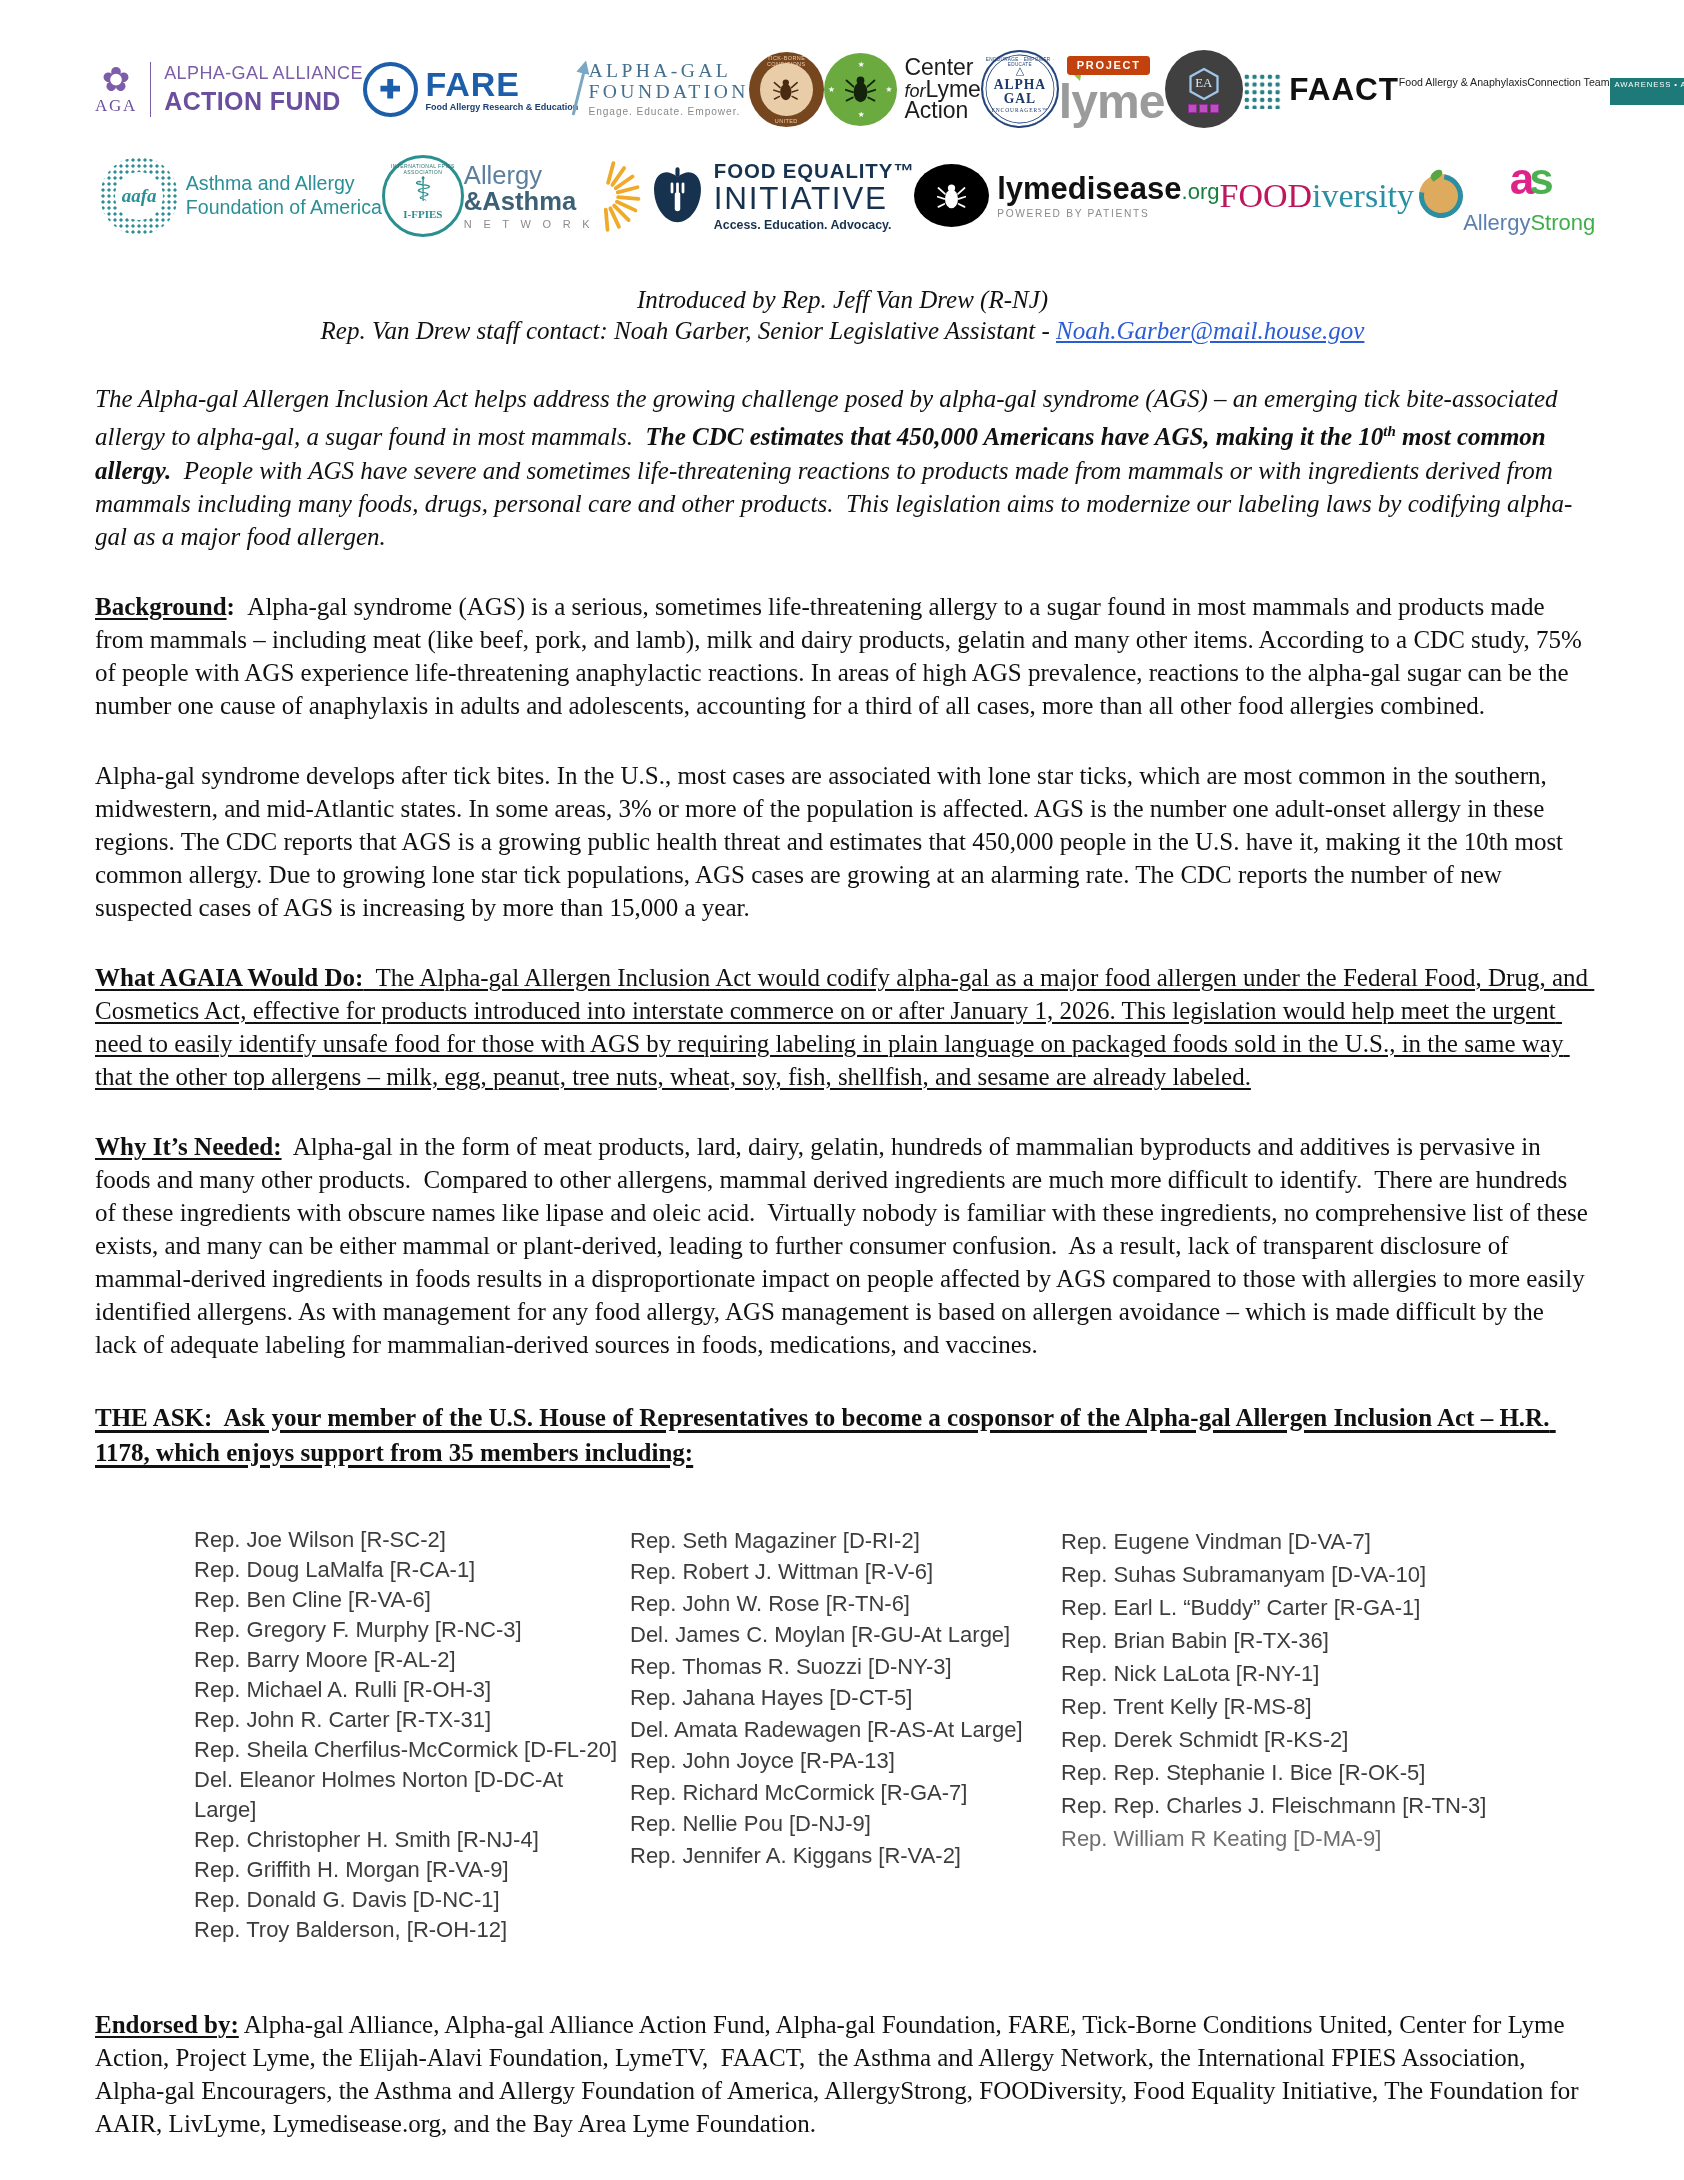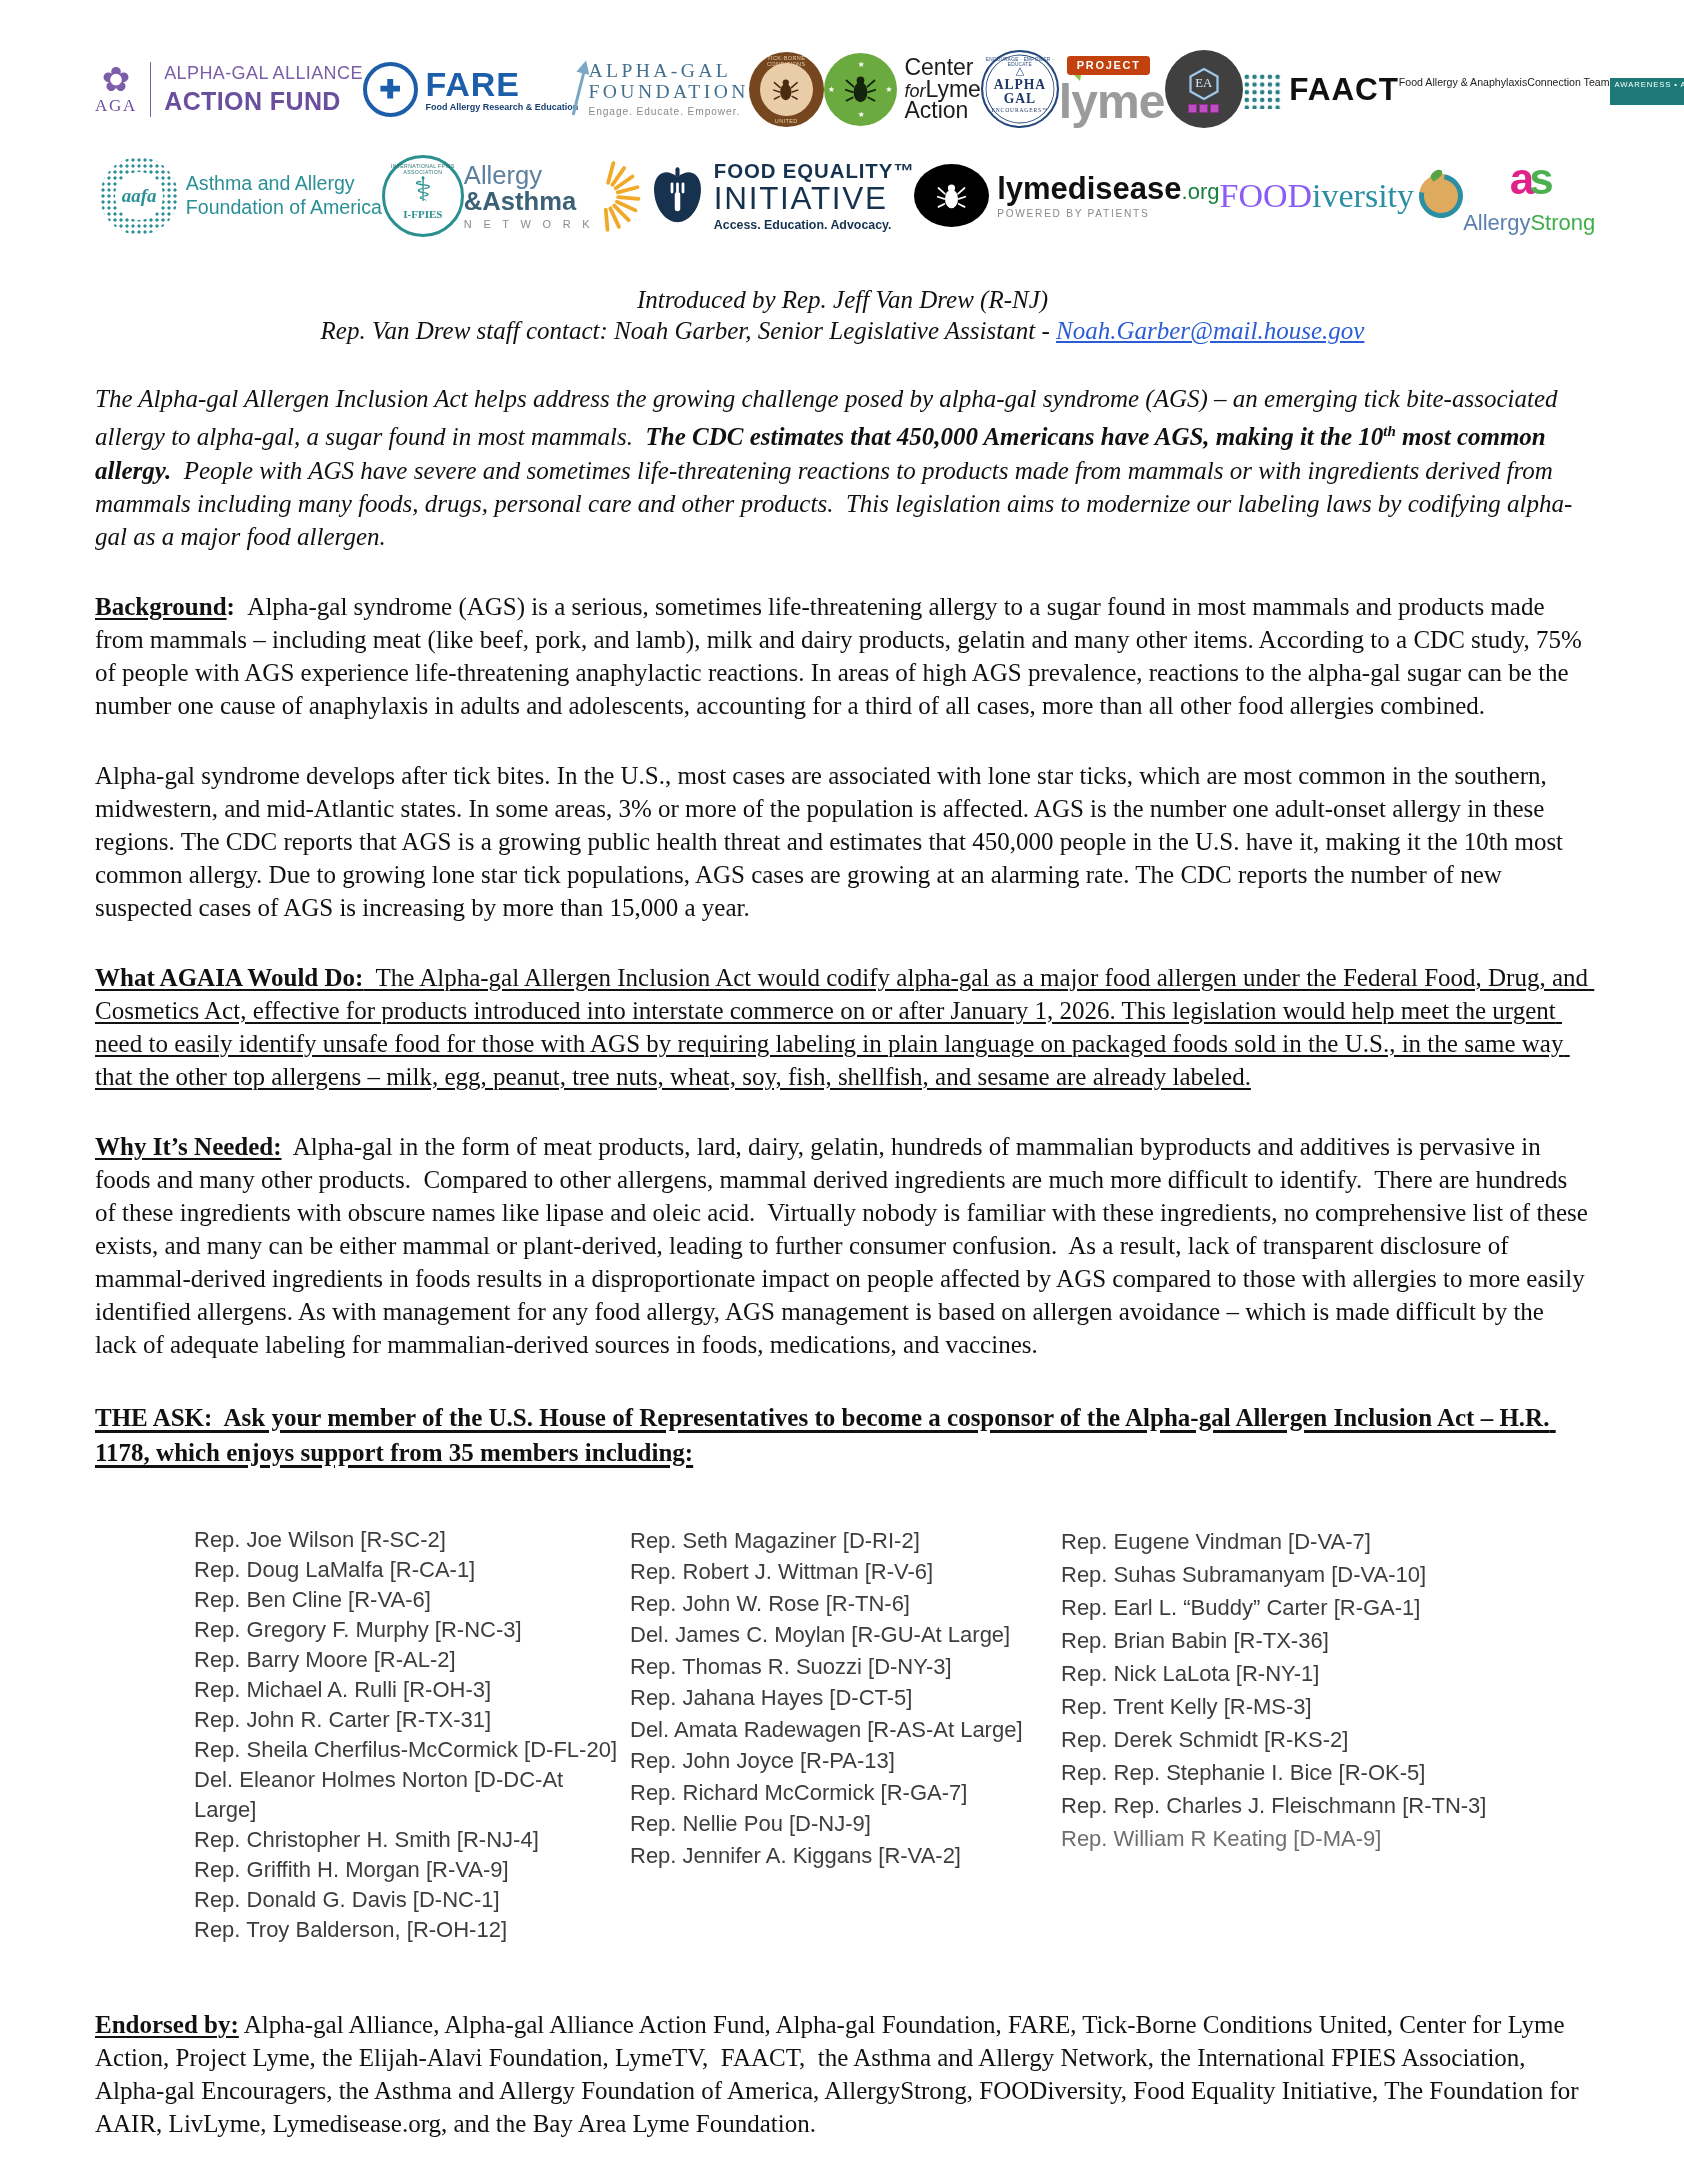--- a/index.html
+++ b/index.html
@@ -115,21 +115,21 @@
   .ldo-mark svg { width:29px; height:34px; }
   .ldo-text { display:flex; flex-direction:column; line-height:1; }
   .ldo-line { display:flex; align-items:baseline; }
   .ldo-main { font-family:"Liberation Sans",sans-serif; font-weight:bold; color:#111; font-size:31px; }
   .ldo-suffix { font-family:"Liberation Sans",sans-serif; color:#15803d; font-size:22px; }
   .ldo-tag { font-family:"Liberation Sans",sans-serif; color:#8a8a8a; font-size:10.2px; letter-spacing:1.7px; margin-top:5.1px; }
 
   
   .fdv { display:flex; align-items:center; gap:5.1px; }
   .fdv-text { font-family:"Liberation Serif",serif; font-size:34px; line-height:1; }
-  .fdv-p1 { color:#8b5cf6; } .fdv-p2 { color:#2a8fa3; }
+  .fdv-p1 { color:#be185d; } .fdv-p2 { color:#2a8fa3; }
   .fdv-mark { width:44px; height:44px; border-radius:50%; background:#ddaa5e; border:5.1px solid #2a8fa3; border-top-color:transparent; transform:rotate(-35deg); position:relative; }
   .fdv-mark::after { content:""; position:absolute; top:-6.8px; right:1.7px; width:13.6px; height:7.7px; background:#57a443; border-radius:50% 50% 50% 0; }
 
   
   .asg { display:flex; flex-direction:column; align-items:center; line-height:1; }
   .asg-mark { font-family:"Liberation Sans",sans-serif; font-weight:bold; font-size:44px; letter-spacing:-5.1px; }
   .asg-m1 { color:#e0218a; } .asg-m2 { color:#4caf50; }
   .asg-text { font-family:"Liberation Sans",sans-serif; font-size:22px; margin-top:3.4px; }
   .asg-p1 { color:#5b7fb0; } .asg-p2 { color:#3fae49; }
 
@@ -444,21 +444,21 @@
         <li class="rep-item">Rep. Nellie Pou [D-NJ-9]</li>
         <li class="rep-item">Rep. Jennifer A. Kiggans [R-VA-2]</li>
       </ul>
     <ul class="rep-col col-c">
 
     <li class="rep-item">Rep. Eugene Vindman [D-VA-7]</li>
         <li class="rep-item">Rep. Suhas Subramanyam [D-VA-10]</li>
         <li class="rep-item">Rep. Earl L. “Buddy” Carter [R-GA-1]</li>
         <li class="rep-item">Rep. Brian Babin [R-TX-36]</li>
         <li class="rep-item">Rep. Nick LaLota  [R-NY-1]</li>
-        <li class="rep-item">Rep. Trent Kelly [R-MS-3]</li>
+        <li class="rep-item">Rep. Trent Kelly [R-MS-8]</li>
         <li class="rep-item">Rep. Derek Schmidt [R-KS-2]</li>
         <li class="rep-item">Rep. Rep. Stephanie I. Bice [R-OK-5]</li>
         <li class="rep-item">Rep. Rep. Charles J. Fleischmann [R-TN-3]</li>
         <li class="rep-item">Rep. William R Keating [D-MA-9]</li>
       </ul>
   </div>
 
   <p class="endorsed"><span class="b u">Endorsed by:</span><span> Alpha-gal Alliance, Alpha-gal Alliance Action Fund, Alpha-gal Foundation, FARE, Tick-Borne Conditions United, Center for Lyme Action, Project Lyme, the Elijah-Alavi Foundation, LymeTV,  FAACT,  the Asthma and Allergy Network, the International FPIES Association, Alpha-gal Encouragers, the Asthma and Allergy Foundation of America, AllergyStrong, FOODiversity, Food Equality Initiative, The Foundation for AAIR, LivLyme, Lymedisease.org, and the Bay Area Lyme Foundation.</span></p>
 
 </div>

